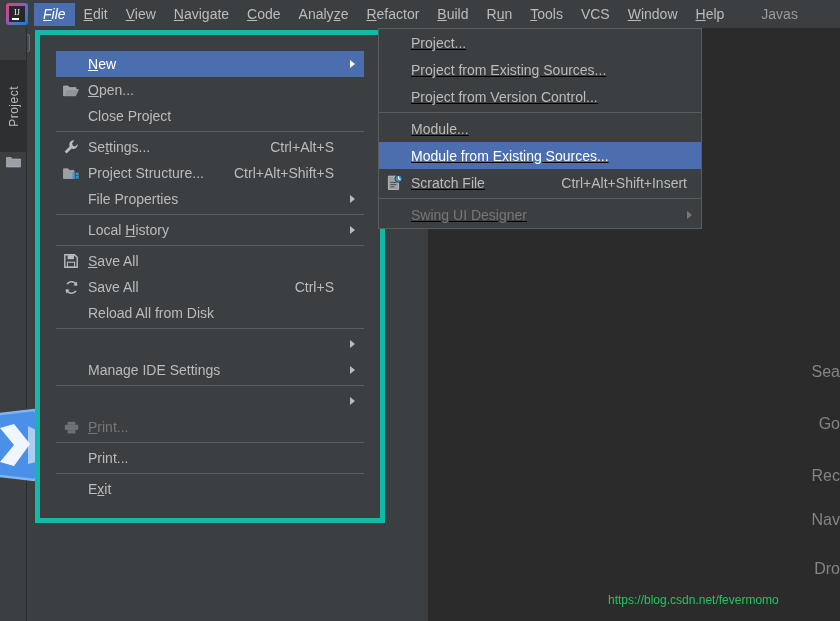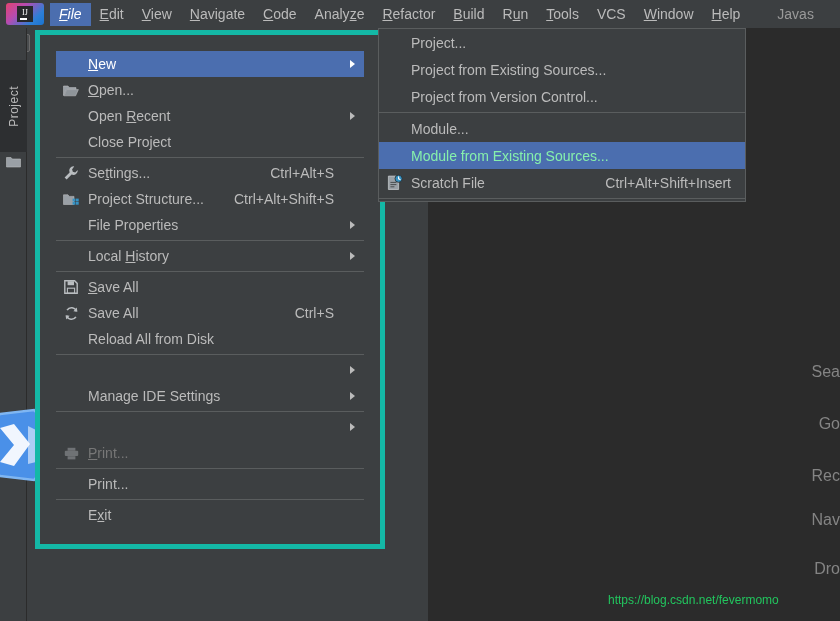--- a/index.html
+++ b/index.html
@@ -19,21 +19,21 @@
     position: absolute;
     top: 0; left: 0;
     width: 840px; height: 28px;
     background: #3c3f41;
     display: flex;
     align-items: center;
     z-index: 40;
   }
 
   #ij-logo {
-    width: 38px; height: 22px;
+    width: 22px; height: 22px;
     margin: 0 6px 0 6px;
     border-radius: 3px;
     background: linear-gradient(135deg, #e2436f 0%, #b74bb0 35%, #2d7fd6 75%, #1a74cf 100%);
     display: flex; align-items: center; justify-content: center;
     flex: 0 0 auto;
     position: relative;
   }
   #ij-logo .inner {
     width: 16px; height: 16px;
     background: #27282b;
@@ -224,36 +224,37 @@
   .msep {
     height: 1px;
     background: #5a5d5e;
     margin: 2px 0;
   }
 
   
   #new-submenu {
     position: absolute;
     top: 28px; left: 378px;
-    width: 368px;
+    width: 324px;
     background: #3c3f41;
     border: 1px solid #5a5d5e;
     z-index: 35;
+    text-decoration: underline;
   }
   .srow {
     position: relative;
     height: 27px;
     display: flex;
     align-items: center;
     color: #bbbbbb;
     font-size: 14px;
     cursor: default;
     white-space: nowrap;
   }
-  .srow.sel { background: #4b6eaf; color: #86efac; }
+  .srow.sel { background: #4b6eaf; color: #ffffff; }
   .srow.disabled { color: #777777; }
   .srow .lbl { margin-left: 32px; }
   .srow .ico {
     position: absolute;
     left: 7px; top: 50%;
     transform: translateY(-50%);
     width: 17px; height: 17px;
   }
   .srow .acc {
     position: absolute;
@@ -346,24 +347,20 @@
   <div class="mrow">
     <span class="ico">
       <svg width="16" height="13" viewBox="0 0 16 13">
         <path d="M0.5 2 L5 2 L6.2 3.6 L13 3.6 L13 5.2 L3.4 5.2 L0.5 11.5 Z" fill="#9aa0a6" stroke="#b8bbbe" stroke-width="0.6"></path>
         <path d="M3.6 5.6 L15.4 5.6 L12.6 11.8 L0.9 11.8 Z" fill="#8f959a" stroke="#b8bbbe" stroke-width="0.6"></path>
       </svg>
     </span>
     <span class="lbl"><span class="mn">O</span>pen...</span>
   </div>
 
-  <div class="mrow">
-    <span class="lbl">Open <span class="mn">R</span>ecent</span>
-    <span class="arrow"></span>
-  </div>
 
   <div class="mrow">
     <span class="lbl">Close Project</span>
   </div>
 
   <div class="msep"></div>
 
   <div class="mrow">
     <span class="ico">
       <svg width="16" height="16" viewBox="0 0 16 16">
@@ -508,13 +505,17 @@
         <circle cx="12.6" cy="4.2" r="3.6" fill="#3592c4" stroke="#2b2b2b" stroke-width="0.8"></circle>
         <path d="M12.6 2.3 L12.6 4.3 L14.1 5.1" fill="none" stroke="#ffffff" stroke-width="1.1" stroke-linecap="round"></path>
       </svg>
     </span>
     <span class="lbl">Scratch File</span>
     <span class="acc">Ctrl+Alt+Shift+Insert</span>
   </div>
 
   <div class="msep"></div>
 
+  <div class="srow disabled">
+    <span class="lbl">Swing UI Designer</span>
+    <span class="arrow"></span>
+  </div>
 </div>
 
 </body></html>

